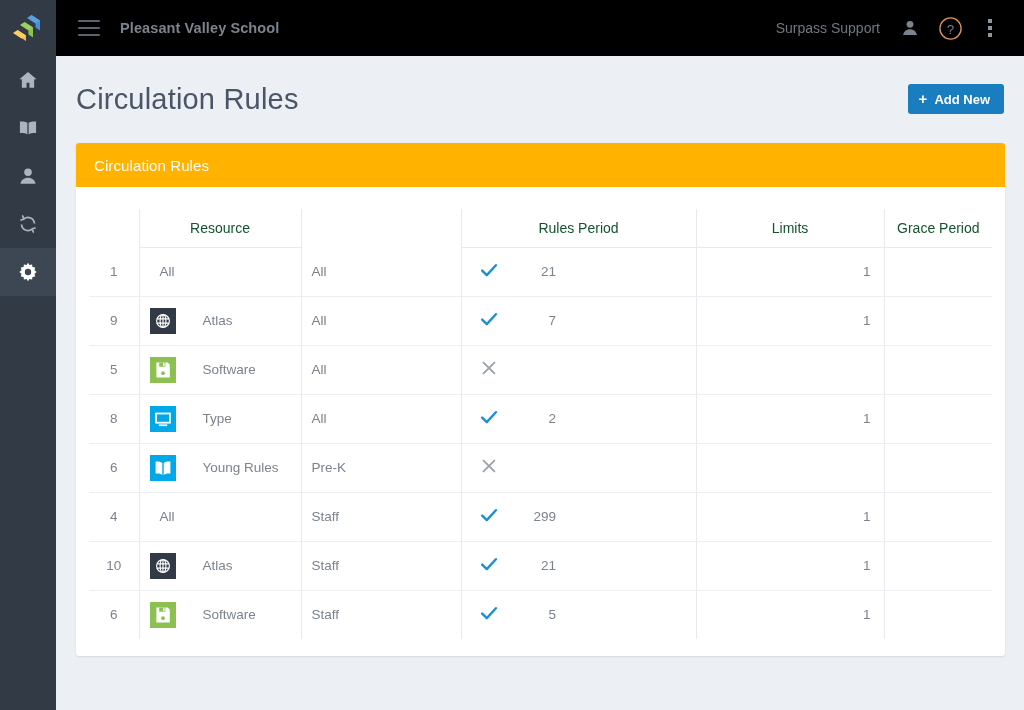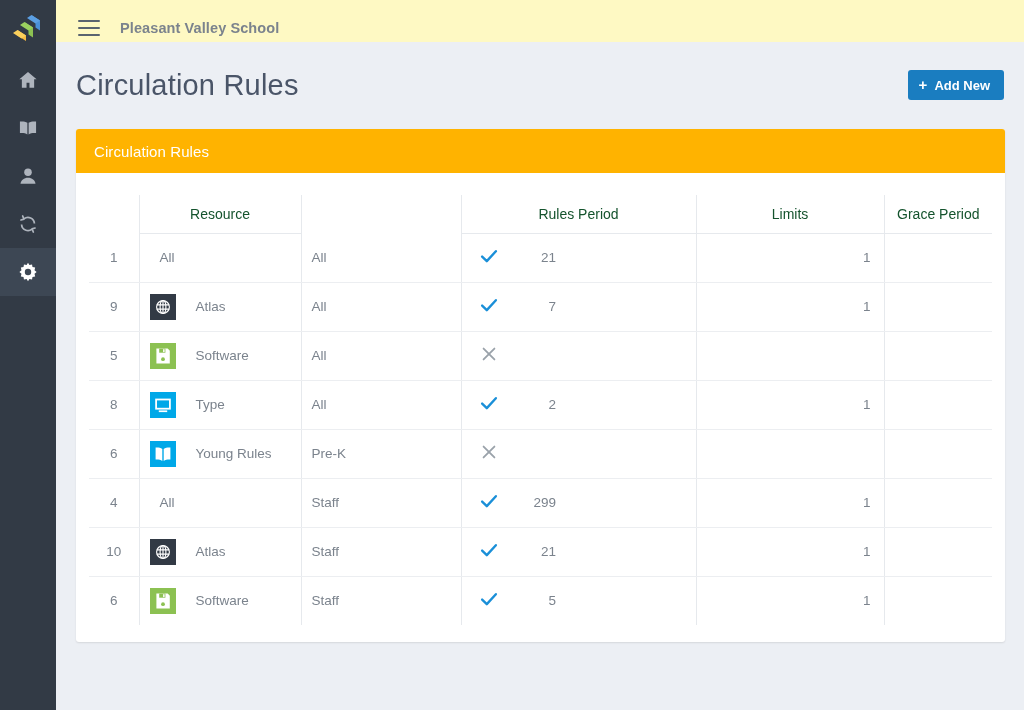--- a/index.html
+++ b/index.html
@@ -28,21 +28,21 @@
     display: flex; align-items: center; justify-content: center;
     color: #aeb4bd;
   }
   .rail-item.active { background: #3d4754; color: #ffffff; }
   .rail-item svg { display: block; }
 
   
   #topbar {
     position: absolute; left: 56px; top: 0;
     width: 968px; height: 56px;
-    background: #fef9c3;
+    background: #000000;
     display: flex; align-items: center;
   }
   #hamburger {
     width: 22px; height: 16px;
     margin-left: 22px; margin-right: 20px;
     display: flex; flex-direction: column; justify-content: space-between;
   }
   #hamburger span { display: block; height: 2px; background: #5a646f; border-radius: 1px; }
   #school-name {
     font-size: 14.5px; font-weight: bold; color: #7b838d;
@@ -56,21 +56,21 @@
   .tb-icon {
     width: 40px; height: 40px;
     display: flex; align-items: center; justify-content: center;
     color: #7b838d;
   }
   #kebab { display: flex; flex-direction: column; gap: 3px; }
   #kebab i { display: block; width: 4px; height: 4px; background: #8d959d; }
 
   
   #page {
-    position: absolute; left: 56px; top: 42px;
+    position: absolute; left: 56px; top: 56px;
     width: 968px; height: 654px;
     background: #eceff4;
   }
   #page-head {
     position: absolute; left: 0; top: 0;
     width: 968px; height: 86px;
     display: flex; align-items: center;
   }
   #page-title {
     margin-left: 20px;
@@ -137,21 +137,21 @@
     vertical-align: middle;
   }
   tbody tr:last-child td { border-bottom: none; }
 
   .c-rule { text-align: center; }
   .c-cat  { padding-left: 10px; }
   .c-pat  { padding-left: 10px; }
   .c-allow{ text-align: center; }
   .num    { text-align: right; padding-right: 13px; }
 
-  .cat-cell { display: flex; align-items: center; gap: 20px; }
+  .cat-cell { display: flex; align-items: center; gap: 27px; }
   .cat-ico {
     width: 26px; height: 26px; flex: 0 0 26px;
     display: flex; align-items: center; justify-content: center;
   }
   .cat-ico svg { display: block; }
   .cat-plain { padding-left: 10px; }
 
   .tick { color: #1a8fd8; }
   .cross { color: #9aa2aa; }
 </style>
@@ -211,20 +211,45 @@
 <div id="topbar">
 
   <div id="hamburger">
     <span></span>
       <span></span>
       <span></span>
   </div>
 
   <div id="school-name">Pleasant Valley School</div>
 
+  <div id="topbar-right">
+    <div id="support-name">Surpass Support</div>
+
+    <div class="tb-icon">
+      <svg width="20" height="20" viewBox="0 0 24 24" fill="currentColor">
+        <circle cx="12" cy="7.6" r="4.1"></circle>
+        <path d="M3.8 20.5 C4.3 16.4 7.7 13.6 12 13.6 s7.7 2.8 8.2 6.9 Z"></path>
+      </svg>
+    </div>
+
+    <div class="tb-icon">
+      <svg width="25" height="25" viewBox="0 0 26 26">
+        <circle cx="13" cy="13" r="11" fill="none" stroke="#d9955f" stroke-width="1.4"></circle>
+        <text x="13" y="18.2" text-anchor="middle" font-family="Liberation Sans, sans-serif" font-size="14" fill="#7b838d">?</text>
+      </svg>
+    </div>
+
+    <div class="tb-icon">
+      <div id="kebab">
+          <i></i>
+          <i></i>
+          <i></i>
+        </div>
+    </div>
+  </div>
 </div>
 
 <div id="page">
 
   <div id="page-head">
     <div id="page-title">Circulation Rules</div>
     <button id="add-new">
       <span class="plus">+</span>
       <span>Add New</span>
     </button>

